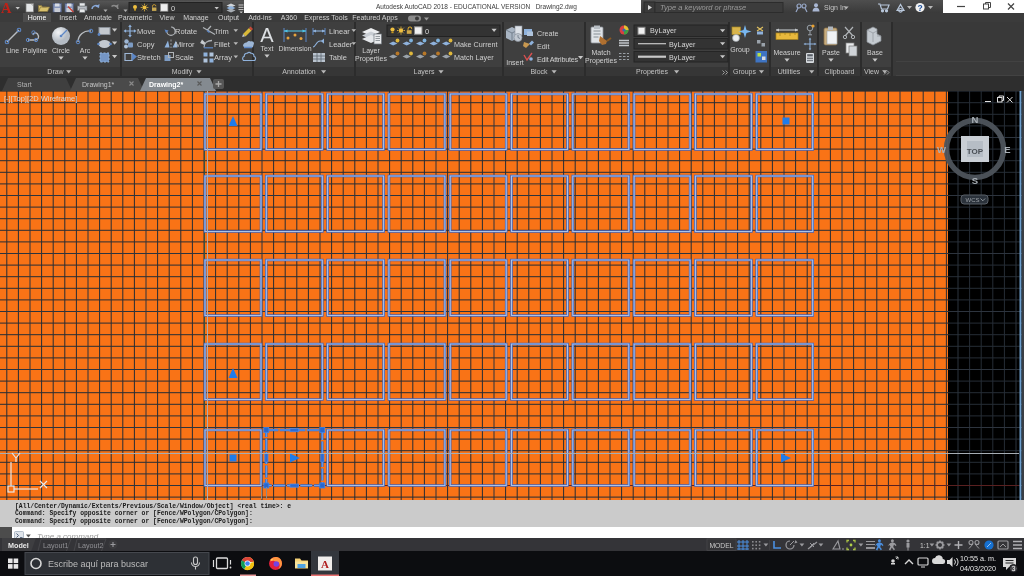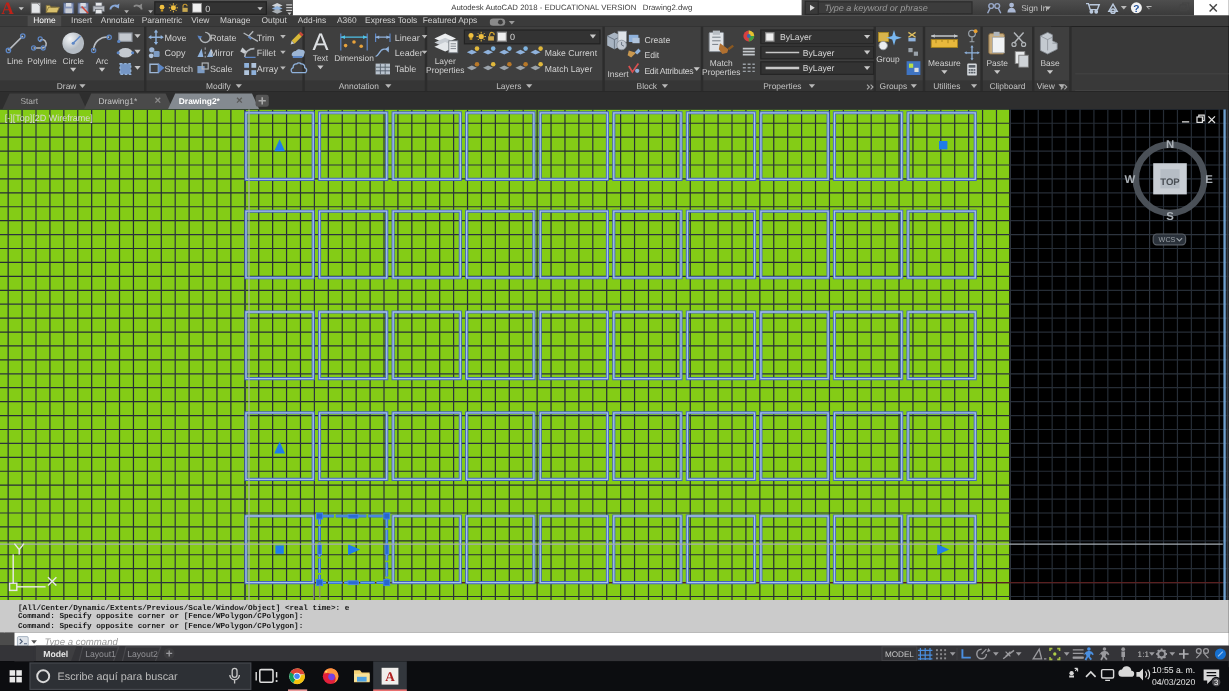--- a/index.html
+++ b/index.html
@@ -2,38 +2,38 @@
 <html><head>
 <meta charset="utf-8">
 <style>
 * { margin:0; padding:0; box-sizing:border-box; }
 html,body { width:1024px; height:576px; overflow:hidden; background:#000; font-family:"Liberation Sans", sans-serif; }
 #app { position:absolute; top:0; left:0; width:1024px; height:576px; }
 .abs { position:absolute; }
 
 #titlebar { position:absolute; top:0; left:0; width:1024px; height:13px; background:#fff; }
 #qat { position:absolute; top:0; left:0; width:244px; height:13px; background:linear-gradient(#4e4e4e,#3a3a3a); }
-#rtools { position:absolute; top:0; left:668px; width:327px; height:13px; background:linear-gradient(#4e4e4e,#3a3a3a); }
+#rtools { position:absolute; top:0; left:641px; width:302px; height:13px; background:linear-gradient(#4e4e4e,#3a3a3a); }
 #title-text { position:absolute; top:2.5px; left:376px; width:260px; font-size:6.5px; color:#3c3c3c; white-space:nowrap; }
 
 #tabrow { position:absolute; top:13px; left:0; width:1024px; height:9px; background:#3b3b3b; }
 .rtab { position:absolute; top:0; height:9px; font-size:7px; color:#d2d2d2; text-align:center; line-height:9px; }
 
 #ribbon { position:absolute; top:22px; left:0; width:876px; height:54px; background:#3a3a3a; }
 
 #filetabs { position:absolute; top:76px; left:0; width:1024px; height:15px; background:#2e2e2e; }
 
-#canvas { position:absolute; top:91px; left:0; width:841px; height:409px; background:#84cc16; }
+#canvas { position:absolute; top:91px; left:0; width:948px; height:409px; background:#f97316; }
 
 #cmdgray { position:absolute; top:500px; left:0; width:1024px; height:27px; background:#cbcbcb; }
 #cmdstrip { position:absolute; top:500px; left:0; width:12px; height:38px; background:#4c4c4c; }
 .cmdline { position:absolute; left:15px; font-family:"Liberation Mono", monospace; font-size:6.4px; color:#1a1a1a; white-space:nowrap; font-weight:bold; }
 #cmdwhite { position:absolute; top:527px; left:12px; width:1012px; height:29px; background:#fff; }
 
-#statusbar { position:absolute; top:538px; left:0; width:1024px; height:13px; background:#343438;padding-left:28px; }
+#statusbar { position:absolute; top:538px; left:0; width:1024px; height:13px; background:#343438; }
 
 #taskbar { position:absolute; top:551px; left:0; width:1024px; height:32px; background:#0c0d10; }
 </style>
 </head>
 <body>
 <div id="app">
   <div id="titlebar">
     <div id="qat">
       <svg width="244" height="13" viewBox="0 0 244 13" xmlns="http://www.w3.org/2000/svg">
         <defs>

